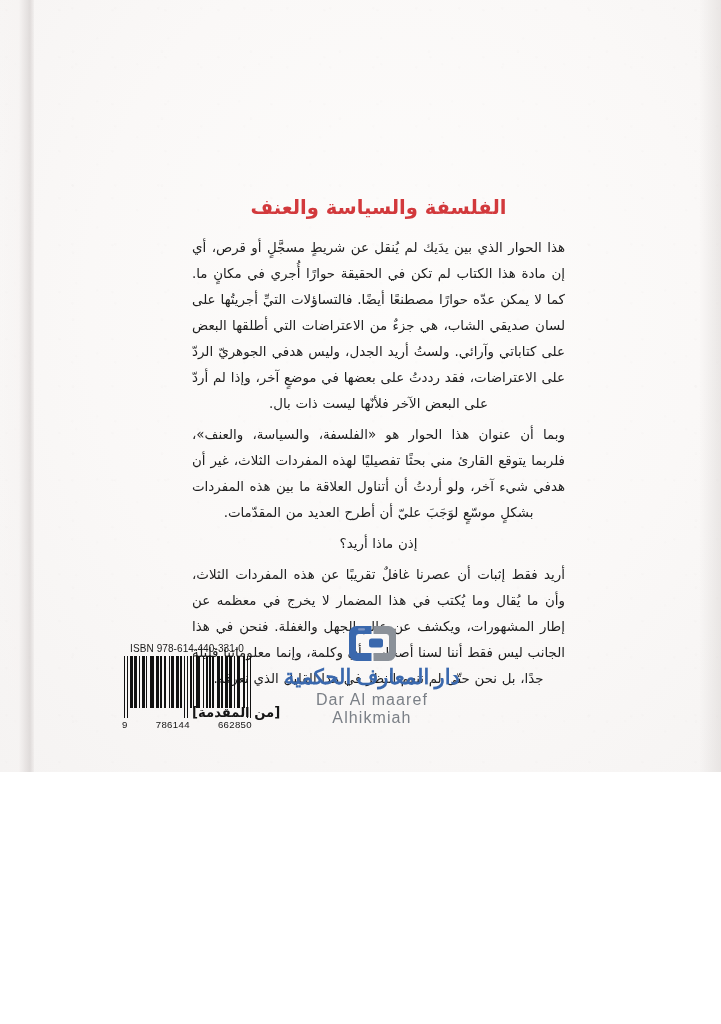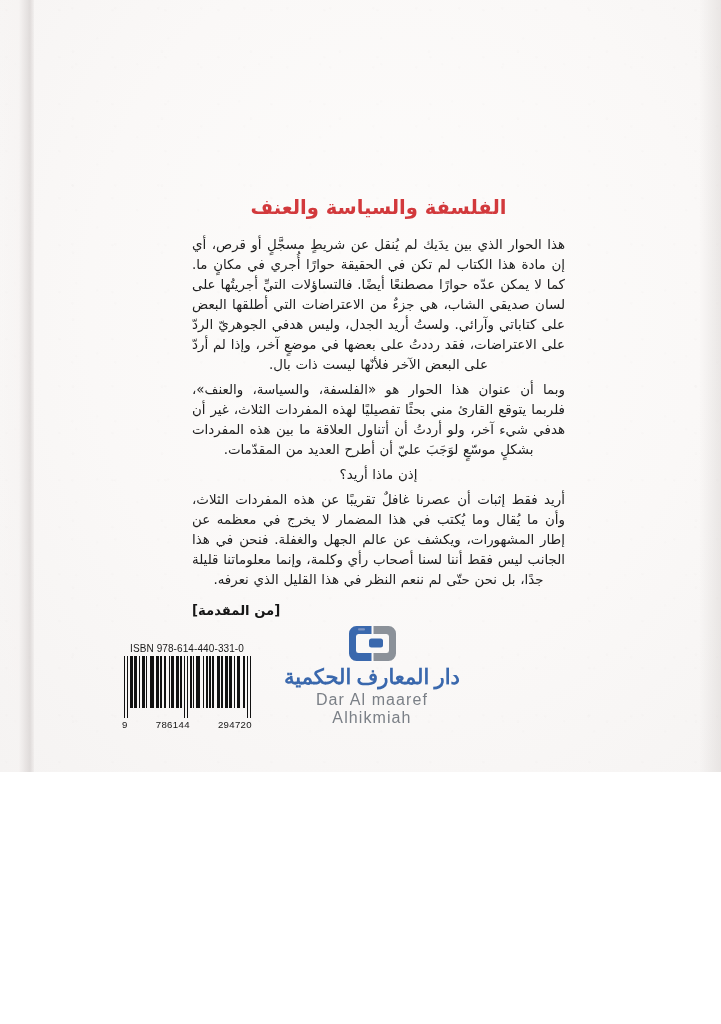--- a/index.html
+++ b/index.html
@@ -76,21 +76,21 @@
     line-height: 1.2;
     letter-spacing: -0.2px;
     color: #d2393c;
     text-align: center;
     direction: rtl;
   }
   .para {
     margin: 0 0 2px 0;
     font-family: "DejaVu Sans", "Liberation Sans", sans-serif;
     font-size: 13.4px;
-    line-height: 20px;
+    line-height: 26px;
     color: #1d1d1d;
     direction: rtl;
     text-align: justify;
     text-align-last: center;
     word-spacing: 0.4px;
   }
   .para + .para { margin-top: 5px; }
   .source-note {
     margin-top: 13px;
     font-family: "DejaVu Sans", "Liberation Sans", sans-serif;
@@ -245,21 +245,21 @@
           <i style="left: 107.6px; width: 3.6px; height: 52px;"></i>
           <i style="left: 113px; width: 0.9px; height: 52px;"></i>
           <i style="left: 115.7px; width: 3.6px; height: 52px;"></i>
           <i style="left: 122px; width: 1.8px; height: 52px;"></i>
           <i style="left: 126px; width: 1.4px; height: 62px;"></i>
           <i style="left: 128.8px; width: 1.4px; height: 62px;"></i>
         </div>
       <div class="barcode-digits">
         <span>9</span>
         <span>786144</span>
-        <span>294720</span>
+        <span>662850</span>
       </div>
     </div>
 
     <div class="publisher">
       <svg class="logo-mark" viewBox="0 0 47 35">
 
         <path d="M24.5 0 H39.5 A7.5 7.5 0 0 1 47 7.5 V27.5 A7.5 7.5 0 0 1 39.5 35 H24.5 V27 H37.5 A2.6 2.6 0 0 0 40 24.4 V10.6 A2.6 2.6 0 0 0 37.5 8 H24.5 Z" fill="#8b9199"></path>
 
         <path d="M22.5 0 H7.5 A7.5 7.5 0 0 0 0 7.5 V27.5 A7.5 7.5 0 0 0 7.5 35 H22.5 V27 H9.5 A2.6 2.6 0 0 1 7 24.4 V10.6 A2.6 2.6 0 0 1 9.5 8 H22.5 Z" fill="#3a68ad"></path>
 

